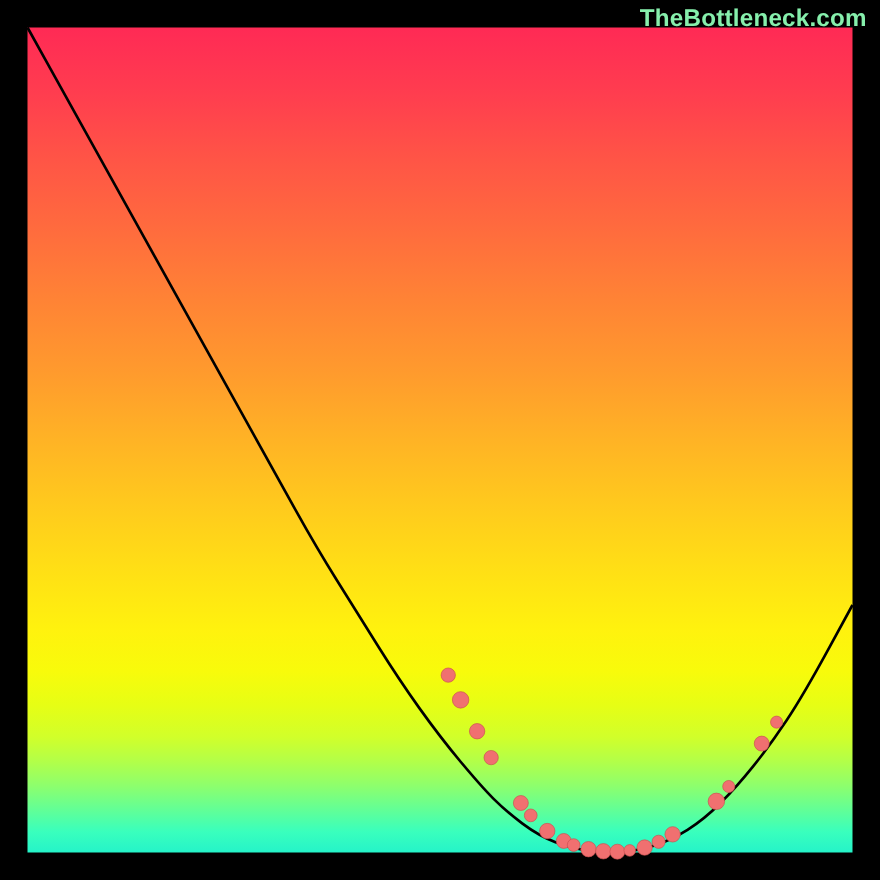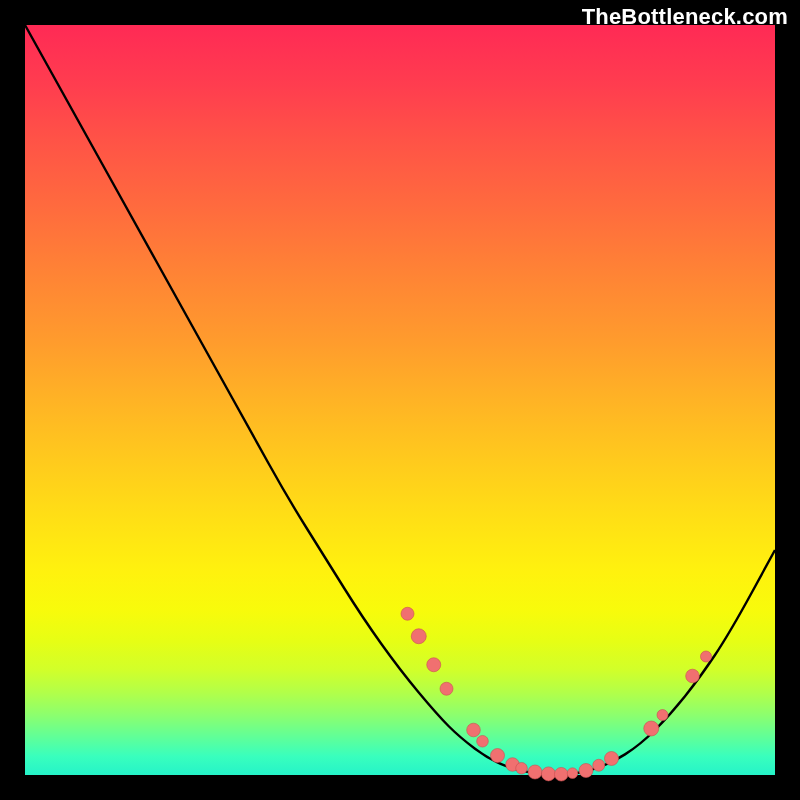--- a/index.html
+++ b/index.html
@@ -10,21 +10,21 @@
     width: 800px; height: 800px;
     background: #000;
   }
   .attrib {
     position: absolute;
     top: 4px;
     right: 12px;
     font-family: Arial, Helvetica, sans-serif;
     font-size: 22px;
     font-weight: 600;
-    color: #ffffff;
+    color: #86efac;
     letter-spacing: 0.2px;
     margin-left: 20px;
   }
   .plot {
     position: absolute;
     left: 25px;
     top: 25px;
     width: 750px;
     height: 750px;
   }

